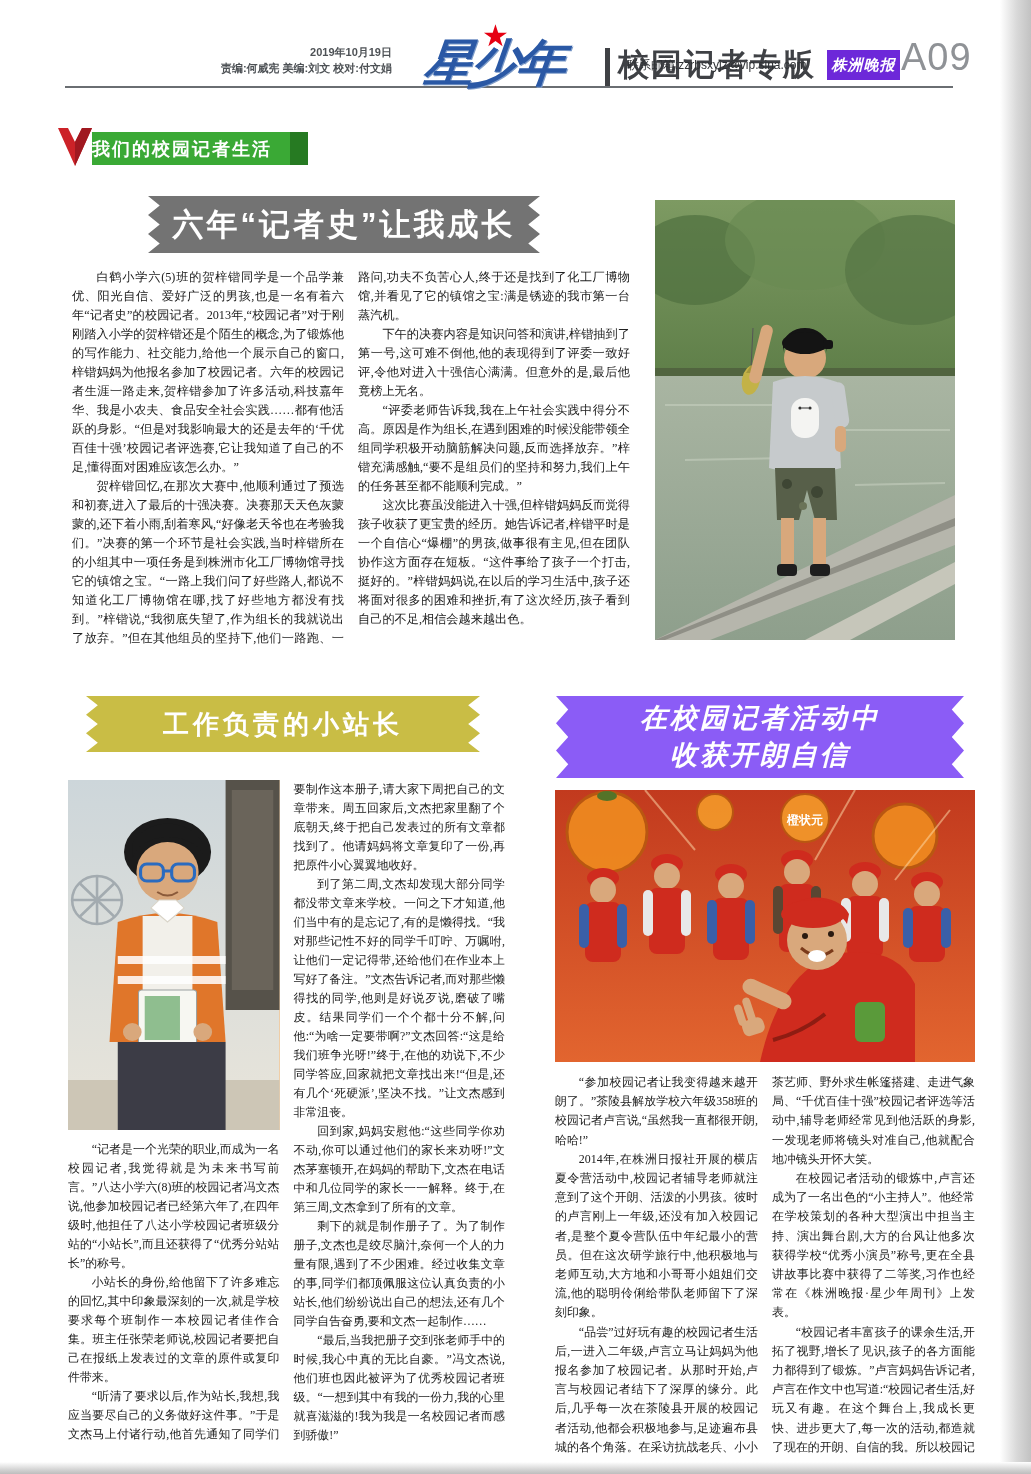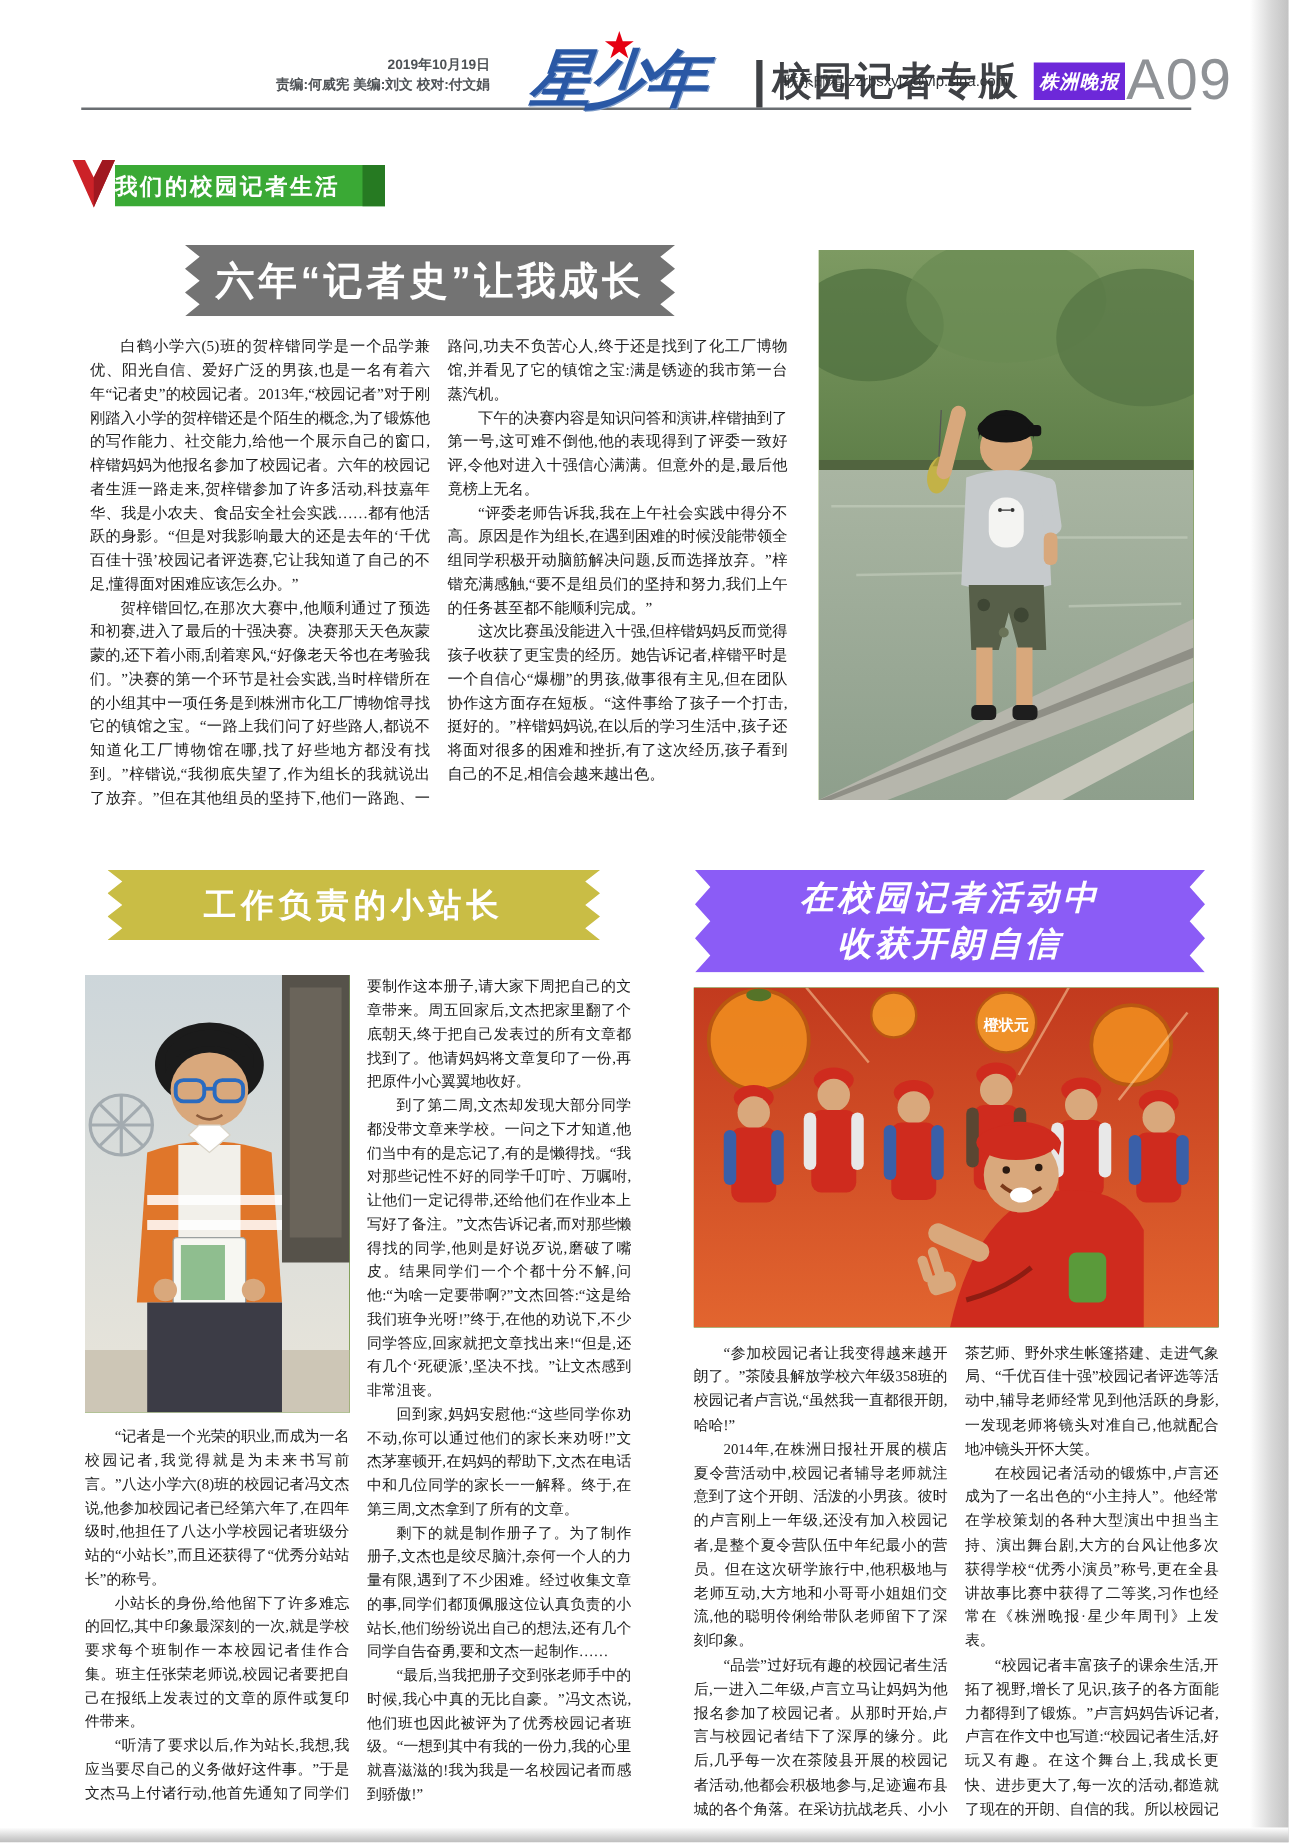--- a/index.html
+++ b/index.html
@@ -29,21 +29,21 @@
   .hdr-divider{left:605px;top:48px;width:5px;height:38px;background:#3f4145;}
   .section-title{left:618px;top:44px;font-family:"Liberation Sans","DejaVu Sans",sans-serif;
     font-size:31px;font-weight:bold;color:#3f4145;letter-spacing:2px;}
   .contact{left:627px;top:57px;font-family:"Liberation Sans","DejaVu Sans",sans-serif;
     font-size:12px;color:#2e3134;}
   .contact{left:627px;top:57px;}
   .masthead{left:827px;top:50px;width:73px;height:30px;background:#6d28d9;
     color:#fff;display:flex;align-items:center;justify-content:center;
     font-size:15px;font-weight:bold;font-style:italic;letter-spacing:1px;}
   .pageno{left:901px;top:36px;font-family:"Liberation Sans","DejaVu Sans",sans-serif;
-    font-size:46px;color:#8f9296;letter-spacing:1px;}
+    font-size:38px;color:#8f9296;letter-spacing:1px;}
   .header-rule{left:65px;top:86px;width:888px;height:2px;background:#6a6e72;}
   
   .v-flag{left:56px;top:126px;width:38px;height:48px;}
   .label-green{left:92px;top:132px;width:216px;height:33px;background:#3aa935;
     color:#fff;font-family:"Liberation Sans","DejaVu Sans",sans-serif;
     font-size:18px;font-weight:bold;letter-spacing:2px;
     display:flex;align-items:center;padding-left:0;box-sizing:border-box;}
   .label-green::after{content:"";position:absolute;right:0;top:0;width:18px;height:33px;
     background:#267a22;}
   
@@ -62,21 +62,21 @@
   .artext{column-count:2;column-gap:14px;column-fill:auto;overflow:hidden;
     text-align:justify;color:#202020;}
   .artext p{margin:0;text-indent:2em;}
   .art1-text{left:72px;top:268px;width:558px;height:380px;
     font-size:12.2px;line-height:19px;}
   .art2-flow{left:68px;top:780px;width:437px;height:682px;
     font-size:11.9px;line-height:19px;}
   .art3-text{left:555px;top:1073px;width:420px;height:392px;
     font-size:11.9px;line-height:19.2px;}
   
-  .photo{overflow:hidden;background:#4d7c0f;}
+  .photo{overflow:hidden;background:#fdba74;}
   .photo svg{display:block;width:100%;height:100%;}
   .photo1{left:655px;top:200px;width:300px;height:440px;}
   .photo2{width:100%;height:350px;margin:0 0 10px 0;break-inside:avoid;}
   .photo3{left:555px;top:790px;width:420px;height:272px;}
   figure{margin:0;}
 </style>
 </head>
 <body>
 
 <div class="abs edge-right"></div>

